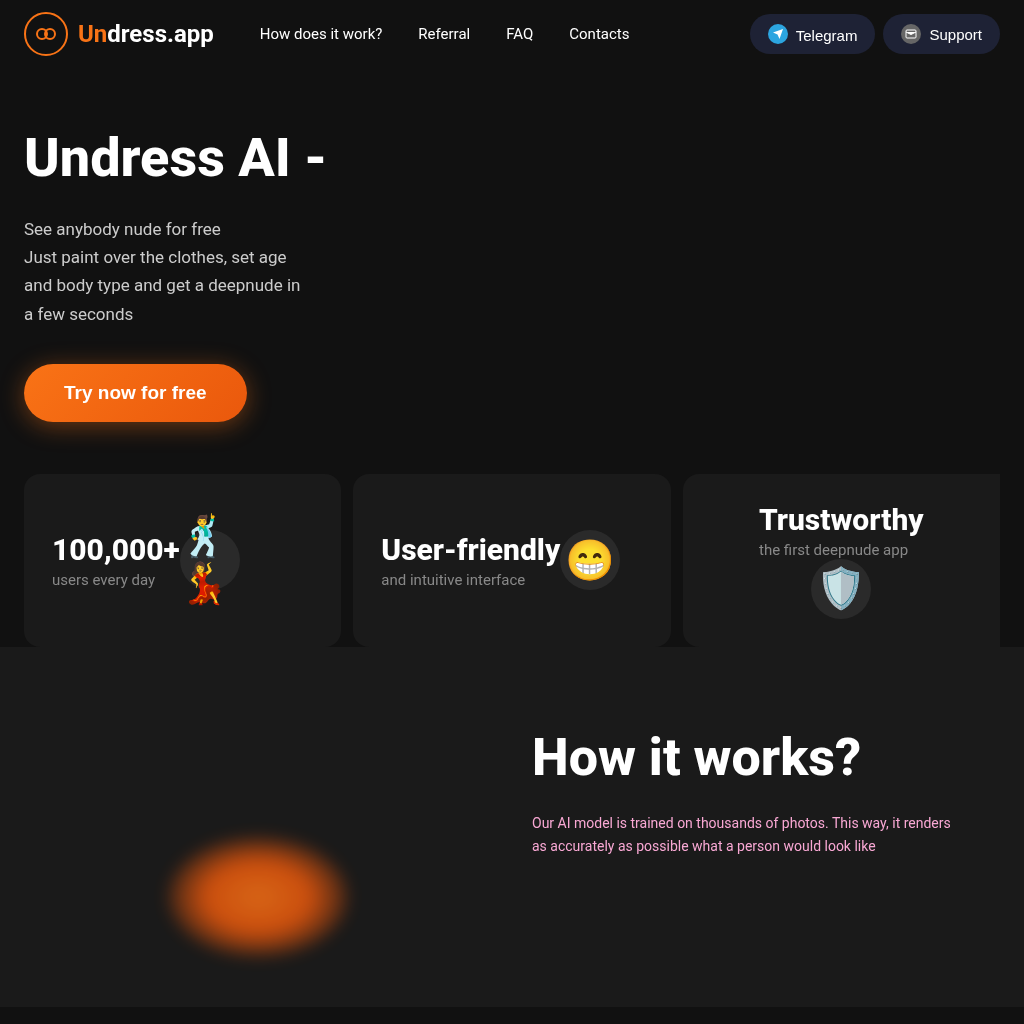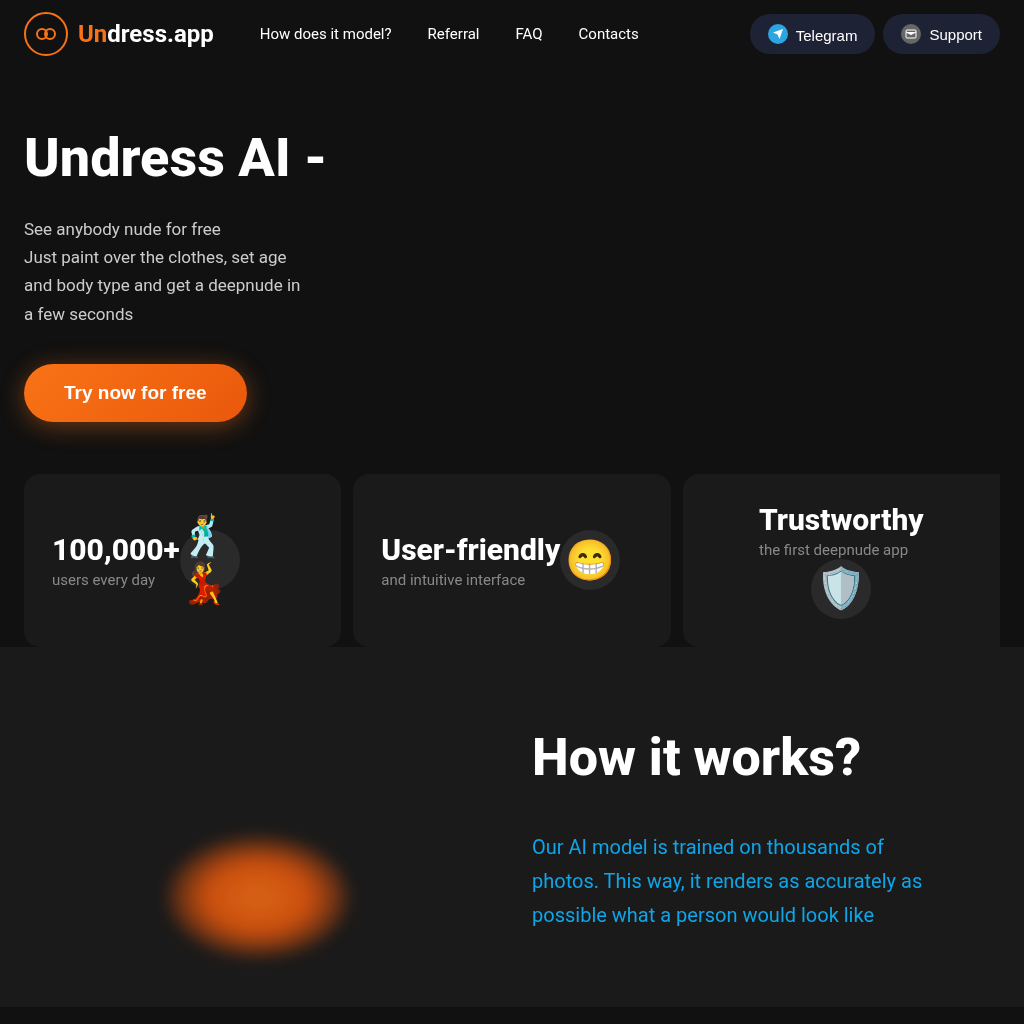--- a/index.html
+++ b/index.html
@@ -204,25 +204,25 @@
       min-height: 220px;
     }
     .how-right {
       flex: 1;
       padding-left: 40px;
     }
     .how-title {
       font-size: 52px;
       font-weight: 800;
       color: #fff;
-      margin-bottom: 42px;
+      margin-bottom: 24px;
     }
     .how-desc {
-      font-size: 20px;
-      color: #0ea5e9;
+      font-size: 14px;
+      color: #f9a8d4;
       line-height: 1.7;
       max-width: 420px;
     }
 
     
     .blob {
       width: 180px;
       height: 120px;
       background: radial-gradient(ellipse at center, #f97316 0%, #ea580c 40%, transparent 80%);
       border-radius: 50%;
@@ -241,21 +241,21 @@
         <circle cx="9" cy="13" r="5" stroke="#f97316" stroke-width="2" fill="none"></circle>
         <circle cx="17" cy="13" r="5" stroke="#f97316" stroke-width="2" fill="none"></circle>
       </svg>
     </div>
     <span class="logo-text">
       <span>Un</span><span style="color:#fff">dress.app</span>
     </span>
   </div>
 
   <div class="nav-links">
-    <a class="nav-link">How does it model?</a>
+    <a class="nav-link">How does it work?</a>
     <a class="nav-link">Referral</a>
     <a class="nav-link">FAQ</a>
     <a class="nav-link">Contacts</a>
   </div>
 
   <div class="nav-actions">
     <button class="btn-telegram">
       <div class="telegram-icon">
         <svg width="12" height="12" viewBox="0 0 24 24" fill="white">
           <path d="M22 2L11 13M22 2L15 22L11 13M22 2L2 9L11 13"></path>

